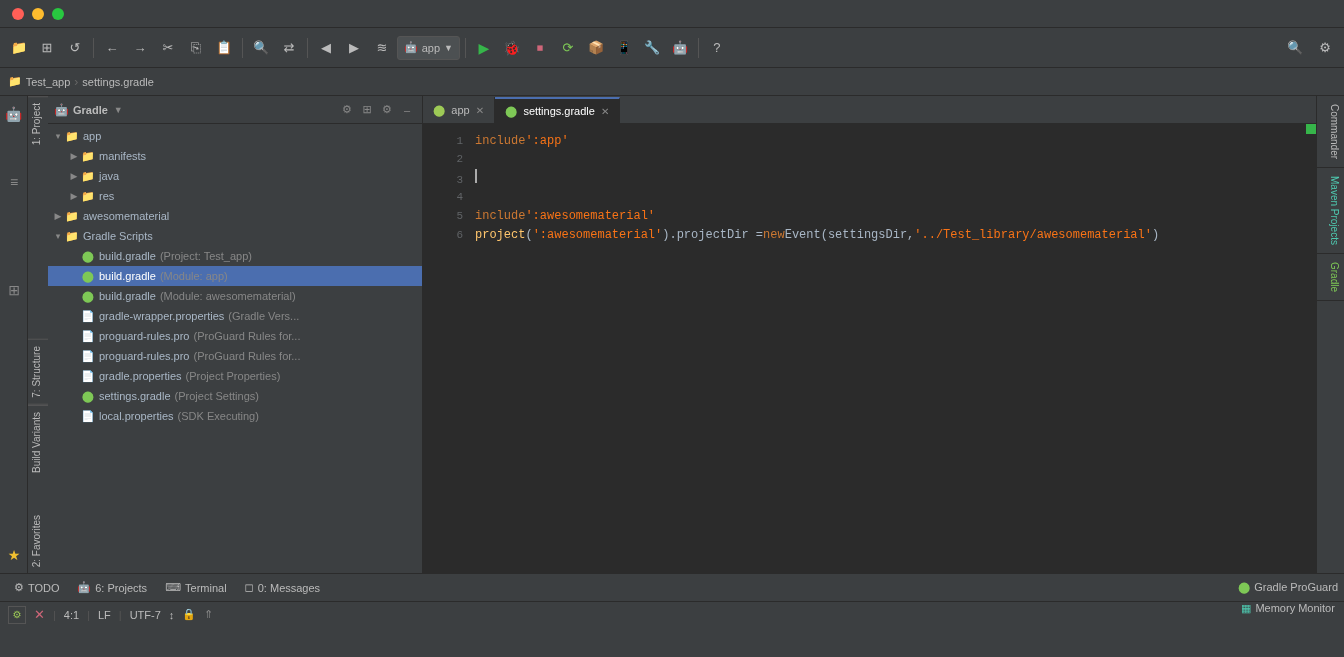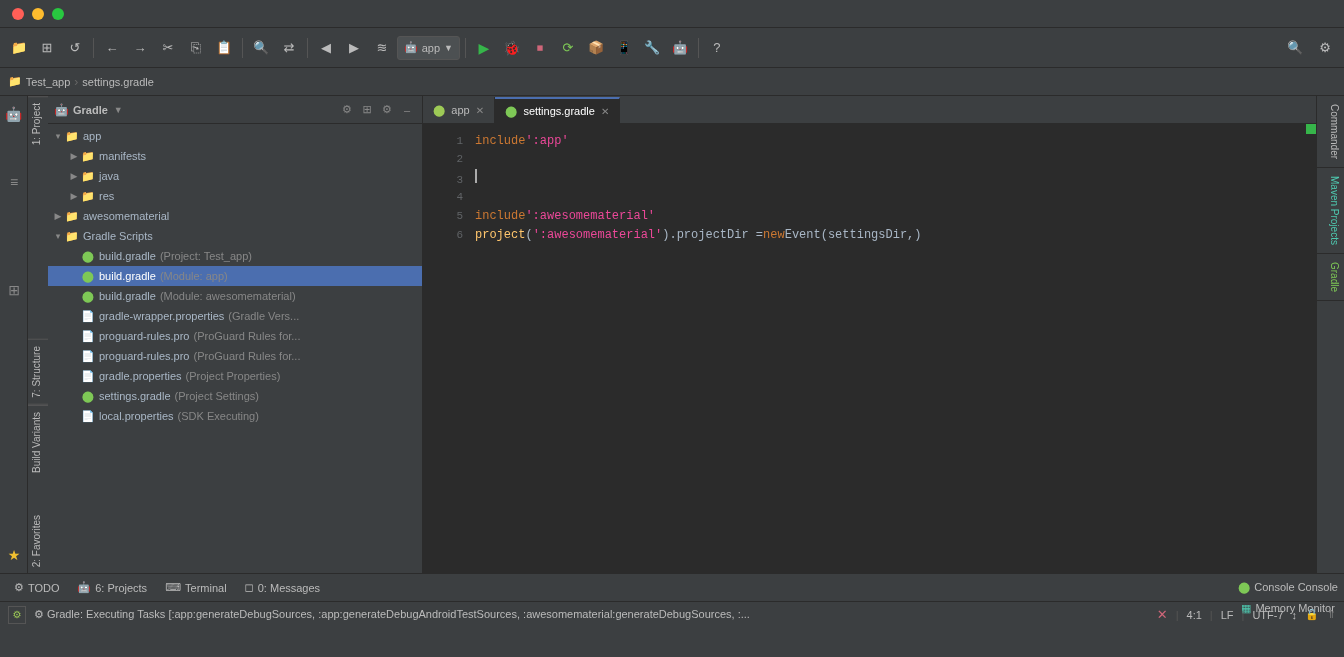--- a/index.html
+++ b/index.html
@@ -233,21 +233,21 @@
       background: #2b2b2b;
       padding: 8px 12px;
       font-family: 'Menlo', 'Monaco', 'Courier New', monospace;
       font-size: 12px;
       line-height: 1.6;
       overflow: auto;
       position: relative;
     }
     .code-line { display: flex; align-items: baseline; }
     .code-keyword { color: #cc7832; }
-    .code-string { color: #ec4899; }
+    .code-string { color: #f97316; }
     .code-plain { color: #a9b7c6; }
     .code-method { color: #ffc66d; }
     .code-cursor {
       display: inline-block;
       width: 2px;
       height: 14px;
       background: #ababab;
       vertical-align: middle;
     }
     .line-number {
@@ -640,20 +640,21 @@
       </div>
 
       <div class="code-line">
         <span class="line-number">6</span>
         <span class="code-method">project</span>
         <span class="code-plain">(</span>
         <span class="code-string">':awesomematerial'</span>
         <span class="code-plain">).projectDir = </span>
         <span class="code-keyword">new</span>
         <span class="code-plain"> Event(settingsDir, </span>
+        <span class="code-string">'../Test_library/awesomematerial'</span>
         <span class="code-plain">)</span>
       </div>
 
     </div>
   </div>
 
   <div id="right-panel">
     <div class="right-tab" style="writing-mode:vertical-rl; font-size:10px; color:#bbb; padding:8px 4px; border-bottom:1px solid #2b2b2b; width:100%; text-align:center;">Commander</div>
     <div class="right-tab" style="writing-mode:vertical-rl; font-size:10px; color:#bbb; padding:8px 4px; border-bottom:1px solid #2b2b2b; width:100%; text-align:center; color:#4ec9b0;">Maven Projects</div>
     <div class="right-tab" style="writing-mode:vertical-rl; font-size:10px; color:#bbb; padding:8px 4px; border-bottom:1px solid #2b2b2b; width:100%; text-align:center; color:#7ec856;">Gradle</div>
@@ -677,34 +678,33 @@
   <div class="status-tab">
     <span class="status-tab-icon">◻</span>
     <span>0: Messages</span>
   </div>
   <div class="status-right">
     <div class="status-right-item">
       <span>Event Log</span>
     </div>
     <div class="status-right-item">
       <span style="color:#7ec856;">⬤</span>
-      <span>Console Console</span>
+      <span>Gradle ProGuard</span>
     </div>
     <div class="status-right-item">
       <span style="color:#4ec9b0;">▦</span>
       <span>Memory Monitor</span>
     </div>
   </div>
 </div>
 
 <div id="status-bar">
   <div style="width:18px;height:18px; background:#3c3f41; border:1px solid #555; display:flex; align-items:center; justify-content:center; cursor:pointer;">
     <span style="font-size:10px; color:#9dca56;">⚙</span>
   </div>
-  <span class="status-gradle-text">⚙ Gradle: Executing Tasks [:app:generateDebugSources, :app:generateDebugAndroidTestSources, :awesomematerial:generateDebugSources, :...</span>
   <span class="status-error-icon">✕</span>
   <span class="status-divider">|</span>
   <span class="status-position">4:1</span>
   <span class="status-divider">|</span>
   <span class="status-encoding">LF</span>
   <span class="status-divider">|</span>
   <span class="status-encoding">UTF-7</span>
   <span style="cursor:pointer;">↕</span>
   <span style="cursor:pointer; color:#888;">🔒</span>
   <span style="cursor:pointer; color:#888;">⇑</span>

